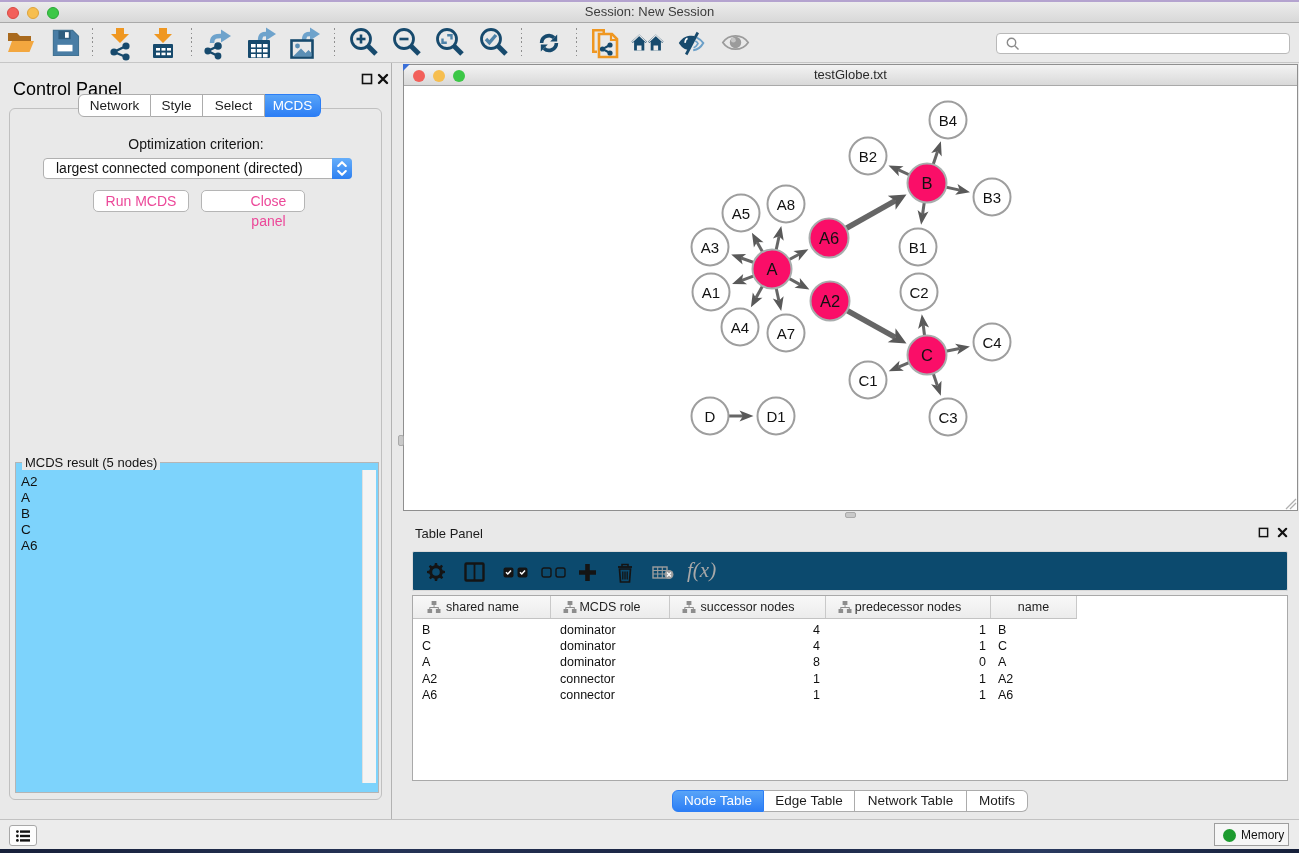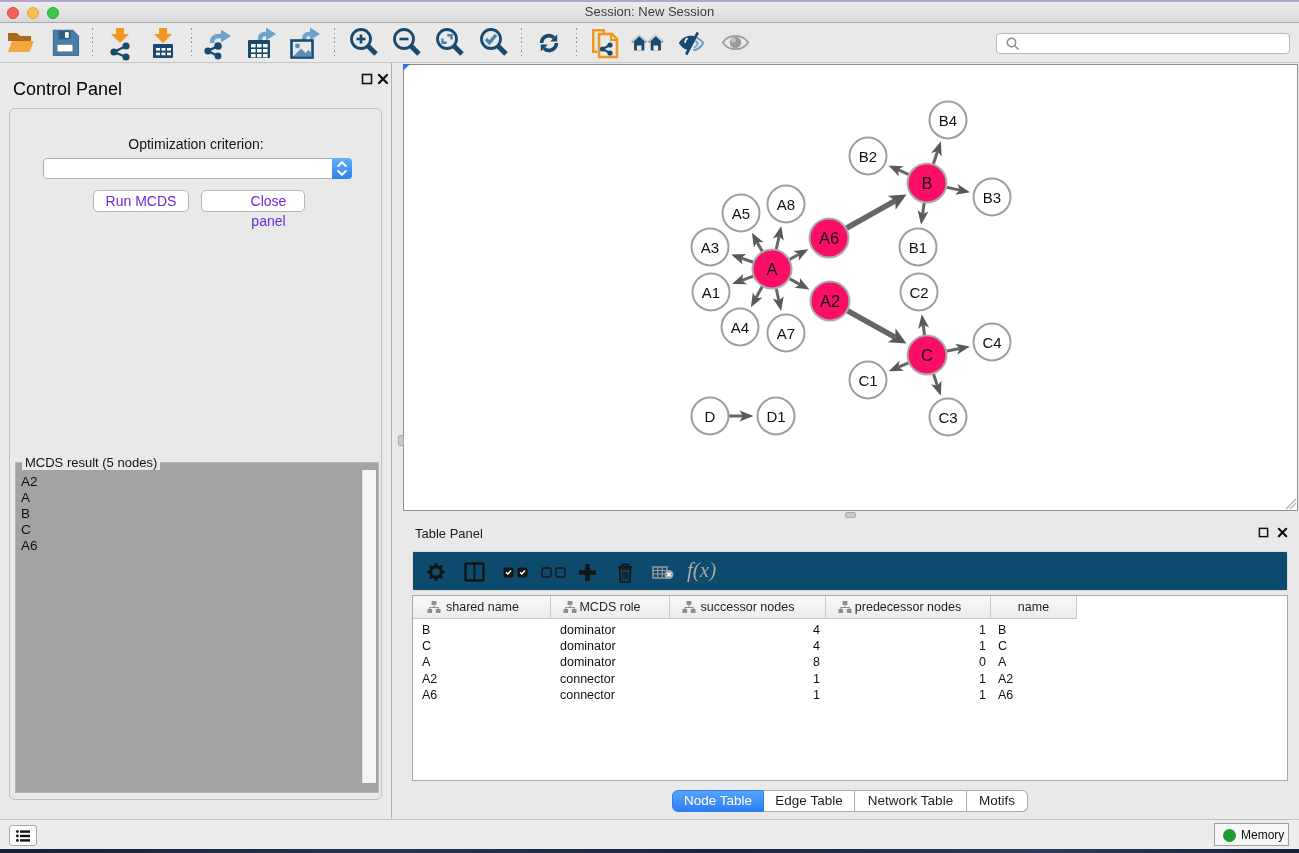--- a/index.html
+++ b/index.html
@@ -24,21 +24,21 @@
 #cpbox { position:absolute; left:9px; top:45px; width:373px; height:692px;
   border:1px solid #c0c0c0; border-radius:6px; background:#e9e9e9; }
 .tabrow { position:absolute; display:flex; }
 .tab { height:23px; line-height:21px; font-size:13.5px; color:#1d1d1d; background:#fff;
   border:1px solid #acacac; border-left:none; text-align:center; }
 .tab.first { border-left:1px solid #acacac; border-radius:6px 0 0 6px; }
 .tab.last { border-radius:0 6px 6px 0; }
 .tab.sel { background:linear-gradient(#58a4f8,#2c7ef5); color:#fff; border-color:#2c7ef5; }
 
 .macbtn { position:absolute; height:22px; background:#fff; border:1px solid #b5b5b5;
-  border-radius:5px; font-size:14px; color:#6d28d9; text-align:center; line-height:20px; }
+  border-radius:5px; font-size:14px; color:#ec4899; text-align:center; line-height:20px; }
 
 #statusbar { left:0; top:819px; width:1299px; height:30px; background:#ececec; border-top:1px solid #c2c2c2; }
 #bottomdark { left:0; top:849px; width:1299px; height:4px;
   background:linear-gradient(90deg,#17203a,#253356 30%,#1a2442 55%,#2a3a60 80%,#16203a); }
 
 #netwin { left:403px; top:64px; width:895px; height:447px; background:#fff;
   border:1px solid #8f8f8f; }
 #nettitle { position:absolute; left:0; top:0; width:100%; height:21px;
   background:linear-gradient(#f3f3f3,#d9d9d9); border-bottom:1px solid #a9a9a9; }
 #nettitle .title { width:100%; text-align:center; font-size:13px; color:#2a2a2a; line-height:20px; }
@@ -209,38 +209,51 @@
 </div>
 <div class="abs" id="cpanel">
   <div class="hdr">Control Panel</div>
   <svg class="abs" style="left:361px;top:10px" width="12" height="12" viewBox="0 0 12 12">
     <rect x="1.5" y="1.5" width="9" height="9" fill="none" stroke="#111" stroke-width="1.6"></rect>
   </svg>
   <svg class="abs" style="left:377px;top:10px" width="12" height="12" viewBox="0 0 12 12">
     <path d="M2 2 L10 10 M10 2 L2 10" stroke="#111" stroke-width="2.4" stroke-linecap="round"></path>
   </svg>
   <div id="cpbox"></div>
+  <div class="tabrow" style="left:78px;top:31px">
+    <div class="tab first" style="width:73px">Network</div>
+    <div class="tab" style="width:52px">Style</div>
+    <div class="tab" style="width:62px">Select</div>
+    <div class="tab sel last" style="width:56px">MCDS</div>
+  </div>
   <div class="abs" style="left:0;top:73px;width:392px;text-align:center;font-size:14px;color:#141414;">Optimization criterion:</div>
   <div class="abs" style="left:43px;top:95px;width:309px;height:21px;background:#fff;border:1px solid #b0b0b0;border-radius:4px;">
+    <div class="abs" style="left:12px;top:0;width:270px;font-size:14px;color:#141414;line-height:19px;">largest connected component (directed)</div>
     <div class="abs" style="right:-1px;top:-1px;width:20px;height:21px;border-radius:0 4px 4px 0;background:linear-gradient(#66aefa,#2d80f1);">
       <svg width="20" height="21" viewBox="0 0 20 21">
         <path d="M6.2 8 L10 4.2 L13.8 8" stroke="#fff" stroke-width="2.1" fill="none" stroke-linecap="round" stroke-linejoin="round"></path>
         <path d="M6.2 13 L10 16.8 L13.8 13" stroke="#fff" stroke-width="2.1" fill="none" stroke-linecap="round" stroke-linejoin="round"></path>
       </svg>
     </div>
   </div>
   <div class="macbtn" style="left:93px;top:127px;width:96px;">Run MCDS</div>
   <div class="macbtn" style="left:201px;top:127px;width:104px;padding-left:31px;">Close panel</div>
-  <fieldset class="abs" style="left:15px;top:392px;width:364px;height:338px;border:1px solid #b5b5b5;background:#a3a3a3;">
+  <fieldset class="abs" style="left:15px;top:392px;width:364px;height:338px;border:1px solid #b5b5b5;background:#7dd3fc;">
     <legend style="font-size:13px;color:#141414;margin-left:6px;padding:0 3px;background:#e9e9e9;">MCDS result (5 nodes)</legend>
     <div class="abs" style="left:5px;top:4px;font-size:13.5px;color:#111;line-height:16px;">A2<br>A<br>B<br>C<br>A6</div>
     <div class="abs" style="right:2px;top:0px;width:14px;height:313px;background:#f4f4f4;border-left:1px solid #e0e0e0;"></div>
   </fieldset>
 </div>
 <div class="abs" id="netwin">
+  <div id="nettitle">
+    <div class="tl" style="left:9px;top:4.5px;background:#f2605a;"></div>
+    <div class="tl" style="left:29px;top:4.5px;background:#f6be4f;"></div>
+    <div class="tl" style="left:49px;top:4.5px;background:#3cc747;"></div>
+    <div class="title">testGlobe.txt</div>
+  </div>
   <div class="abs" style="left:-6px;top:370px;width:6px;height:11px;background:#c9c9c9;border:1px solid #aaa;border-radius:2px;"></div>
   <div class="abs" style="left:-1px;top:-1px;width:0;height:0;border-top:7px solid #3a6fd8;border-right:7px solid transparent;"></div>
   <svg class="abs" style="right:1px;bottom:1px" width="13" height="13" viewBox="0 0 13 13">
     <path d="M3 13 L13 3 M7 13 L13 7" stroke="#b0b0b0" stroke-width="1.3"></path>
   </svg>
 </div>
 <div class="abs" style="left:845px;top:512px;width:11px;height:6px;background:#c9c9c9;border:1px solid #aaa;border-radius:2px;"></div>
 <svg width="894" height="425" viewBox="404 85 894 425" style="position:absolute;left:404px;top:85px">
 <line x1="772.0" y1="269.0" x2="757.0" y2="241.9" stroke="#666666" stroke-width="3"></line>
     <polygon points="751.9,232.7 763.5,242.3 757.0,241.9 753.9,247.6" fill="#595959"></polygon>

